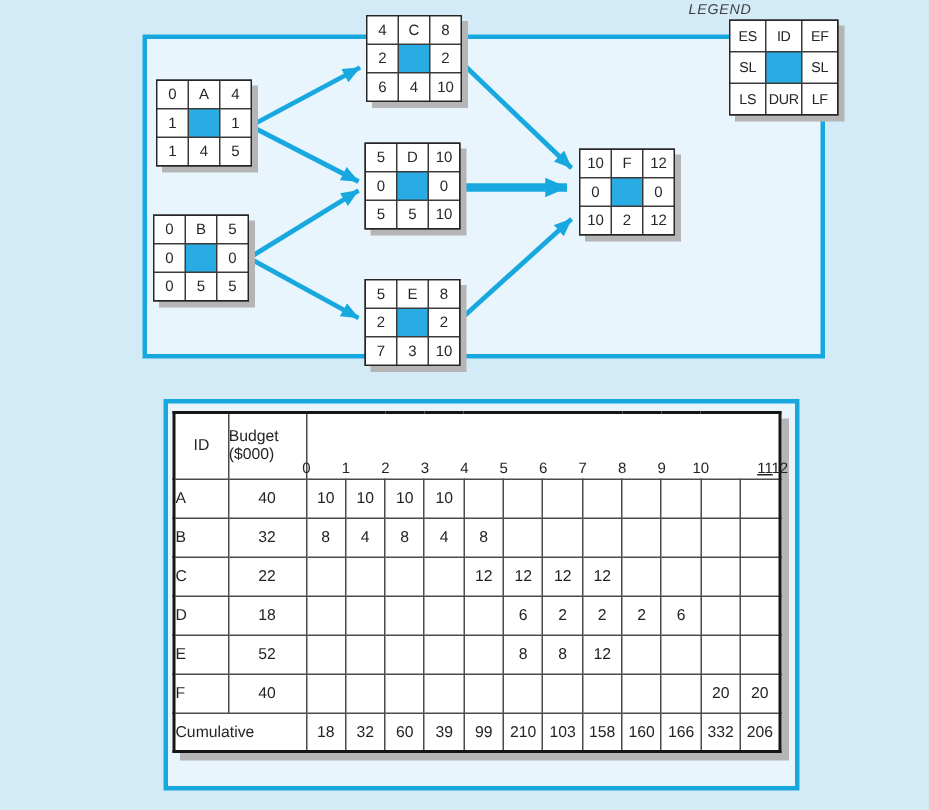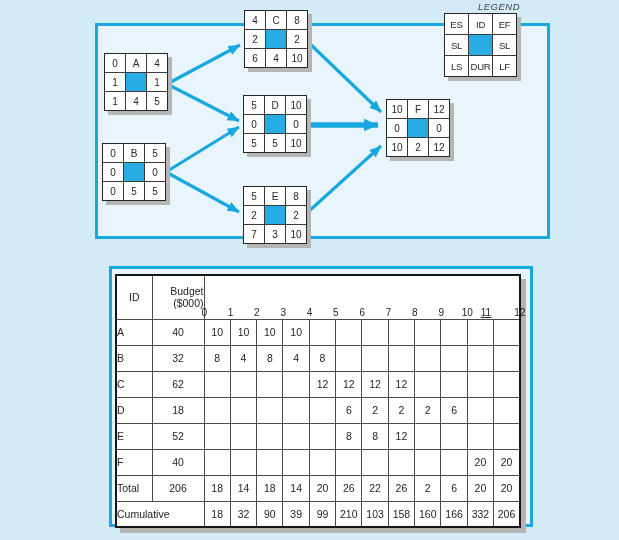--- a/index.html
+++ b/index.html
@@ -26,38 +26,38 @@
   }
   #nodes .node .cell{
     background:#fff;display:flex;align-items:center;justify-content:center;
     font-size:10px;color:#262626;
   }
   #nodes .node .cell.fill{background:var(--node_fill,#29ace3)}
   #nodes .node.legend{grid-template-columns:repeat(3,23px);grid-auto-rows:20px}
   #nodes .node.legend .cell{font-size:9.5px;letter-spacing:-0.2px}
 
   #legend-title{
-    position:absolute;left:459px;top:1px;width:80px;text-align:center;z-index:3;
+    position:absolute;left:459px;top:1px;width:80px;z-index:3;
     font-style:italic;font-size:9.5px;letter-spacing:.5px;color:#3f3f3f;
   }
 
   #budget-table{
     position:absolute;left:115px;top:274px;z-index:3;
     border-collapse:collapse;table-layout:fixed;background:#fff;
     border:2.5px solid #161616;
     box-shadow:5px 5px 0 var(--shadow,#b5b5b5);
   }
   #budget-table td,#budget-table th{
     border:1px solid #4b4b4b;padding:0;font-weight:normal;
     font-size:10.5px;color:#242424;overflow:visible;
   }
   #budget-table tr{height:26px}
   #budget-table tr.header-row{height:44px}
   .id-head{text-align:center}
-  .budget-head{text-align:right;font-size:10px;line-height:1.18}
+  .budget-head{text-align:left;font-size:10px;line-height:1.18}
   .timeline-head{position:relative}
   .tick{position:absolute;bottom:1px;transform:translateX(-55%);font-size:10px;white-space:nowrap}
   .row-label{text-align:left;padding-left:7px}
   .budget-cell,.period-cell{text-align:center}
 </style>
 </head>
 <body>
 
 <div id="diagram-panel" class="panel"></div>
 
@@ -140,21 +140,21 @@
       <div class="cell">10</div>
       <div class="cell">F</div>
       <div class="cell">12</div>
       <div class="cell">0</div>
       <div class="cell fill"></div>
       <div class="cell">0</div>
       <div class="cell">10</div>
       <div class="cell">2</div>
       <div class="cell">12</div>
     </div>
-    <div class="node legend" style="left: 444px; top: 13px;">
+    <div class="node legend" style="left: 486px; top: 13px;">
       <div class="cell">ES</div>
       <div class="cell">ID</div>
       <div class="cell">EF</div>
       <div class="cell">SL</div>
       <div class="cell fill"></div>
       <div class="cell">SL</div>
       <div class="cell">LS</div>
       <div class="cell">DUR</div>
       <div class="cell">LF</div>
     </div>
@@ -176,21 +176,21 @@
           <span class="tick" style="left: 26.33px;">1</span>
           <span class="tick" style="left: 52.66px;">2</span>
           <span class="tick" style="left: 78.99px;">3</span>
           <span class="tick" style="left: 105.32px;">4</span>
           <span class="tick" style="left: 131.65px;">5</span>
           <span class="tick" style="left: 157.98px;">6</span>
           <span class="tick" style="left: 184.31px;">7</span>
           <span class="tick" style="left: 210.64px;">8</span>
           <span class="tick" style="left: 236.97px;">9</span>
           <span class="tick" style="left: 263.3px;">10</span>
-          <span class="tick" style="left: 282px; text-decoration: underline;">11</span>
+          <span class="tick" style="left: 306px; text-decoration: underline;">11</span>
           <span class="tick" style="left: 315.96px;">12</span>
         </th>
       </tr>
       <tr>
         <td class="row-label">A</td>
         <td class="budget-cell">40</td>
         <td class="period-cell">10</td>
         <td class="period-cell">10</td>
         <td class="period-cell">10</td>
         <td class="period-cell">10</td>
@@ -214,21 +214,21 @@
         <td class="period-cell"></td>
         <td class="period-cell"></td>
         <td class="period-cell"></td>
         <td class="period-cell"></td>
         <td class="period-cell"></td>
         <td class="period-cell"></td>
         <td class="period-cell"></td>
       </tr>
       <tr>
         <td class="row-label">C</td>
-        <td class="budget-cell">62</td>
+        <td class="budget-cell">22</td>
         <td class="period-cell"></td>
         <td class="period-cell"></td>
         <td class="period-cell"></td>
         <td class="period-cell"></td>
         <td class="period-cell">12</td>
         <td class="period-cell">12</td>
         <td class="period-cell">12</td>
         <td class="period-cell">12</td>
         <td class="period-cell"></td>
         <td class="period-cell"></td>
@@ -277,40 +277,24 @@
         <td class="period-cell"></td>
         <td class="period-cell"></td>
         <td class="period-cell"></td>
         <td class="period-cell"></td>
         <td class="period-cell"></td>
         <td class="period-cell"></td>
         <td class="period-cell">20</td>
         <td class="period-cell">20</td>
       </tr>
       <tr>
-        <td class="row-label">Total</td>
-        <td class="budget-cell">206</td>
-        <td class="period-cell">18</td>
-        <td class="period-cell">14</td>
-        <td class="period-cell">18</td>
-        <td class="period-cell">14</td>
-        <td class="period-cell">20</td>
-        <td class="period-cell">26</td>
-        <td class="period-cell">22</td>
-        <td class="period-cell">26</td>
-        <td class="period-cell">2</td>
-        <td class="period-cell">6</td>
-        <td class="period-cell">20</td>
-        <td class="period-cell">20</td>
-      </tr>
-      <tr>
         <td class="row-label" colspan="2">Cumulative</td>
         <td class="period-cell">18</td>
         <td class="period-cell">32</td>
-        <td class="period-cell">90</td>
+        <td class="period-cell">60</td>
         <td class="period-cell">39</td>
         <td class="period-cell">99</td>
         <td class="period-cell">210</td>
         <td class="period-cell">103</td>
         <td class="period-cell">158</td>
         <td class="period-cell">160</td>
         <td class="period-cell">166</td>
         <td class="period-cell">332</td>
         <td class="period-cell">206</td>
       </tr>

